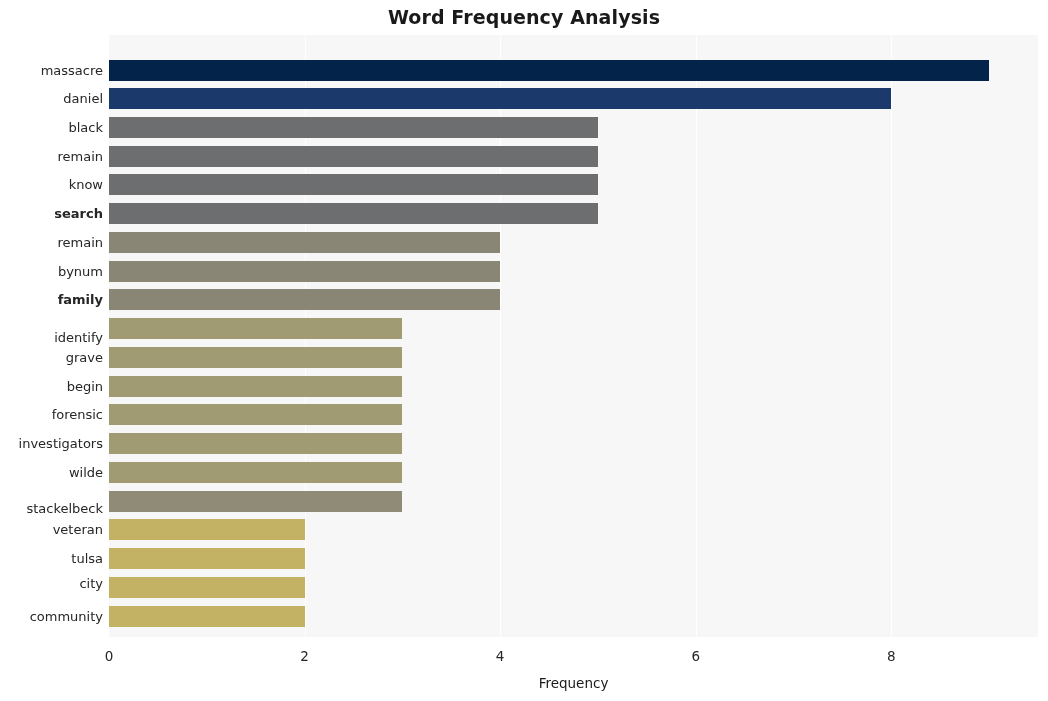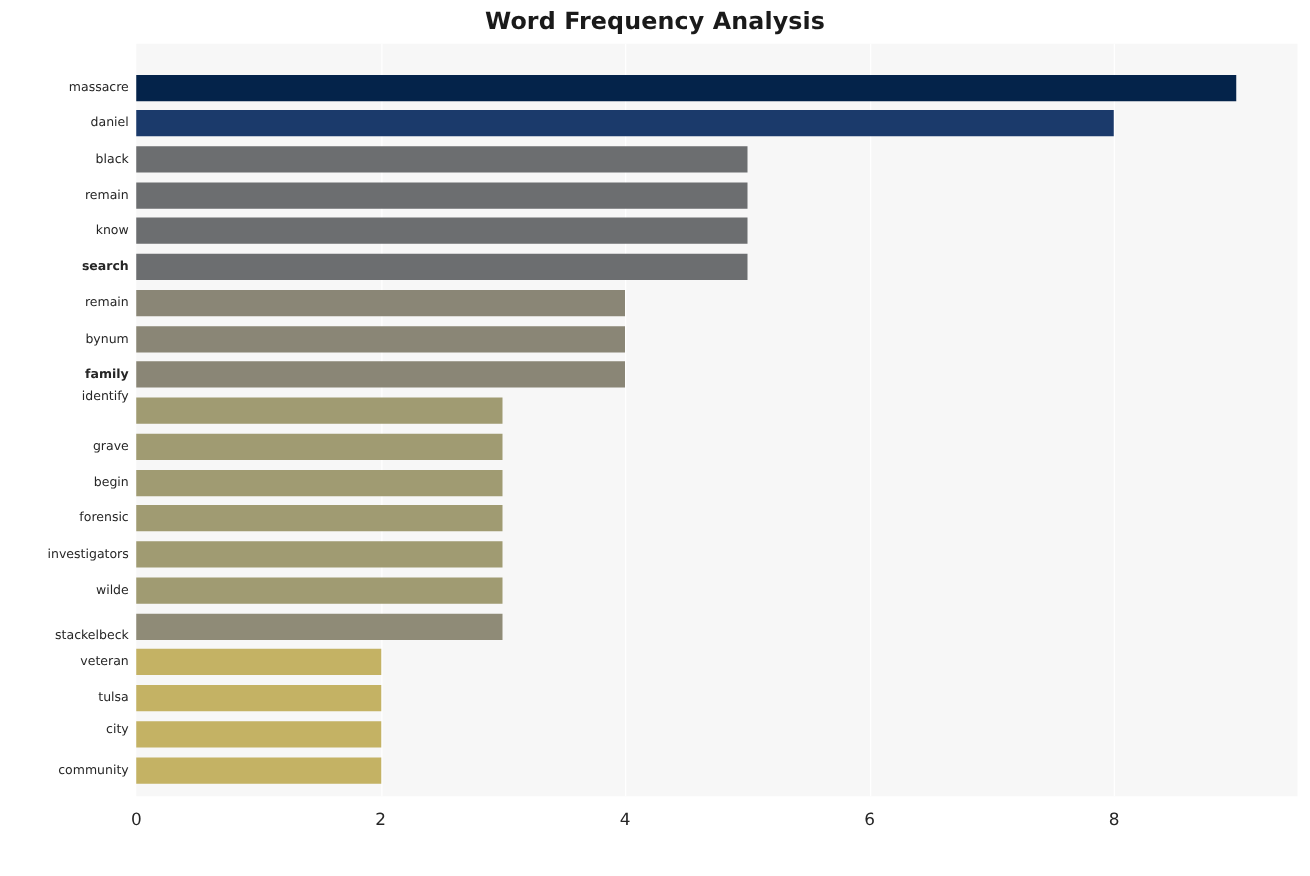--- a/index.html
+++ b/index.html
@@ -61,21 +61,21 @@
     left: 0;
     top: 35px;
     width: 103px;
     height: 602px;
   }
   .ytick {
     position: absolute;
     right: 0;
     width: 103px;
     text-align: right;
-    font-size: 10px;
+    font-size: 13px;
     color: #262626;
     line-height: 21px;
     height: 21px;
     white-space: nowrap;
   }
   
   #xlabels {
     position: absolute;
     left: 0;
     top: 648px;
@@ -141,34 +141,35 @@
   <div id="ylabels">
       <div class="ytick" style="top: 24.5568px;">massacre</div>
       <div class="ytick" style="top: 53.2919px; padding-left: 20px;">daniel</div>
       <div class="ytick" style="top: 82.027px;">black</div>
       <div class="ytick" style="top: 110.762px;">remain</div>
       <div class="ytick" style="top: 139.497px;">know</div>
       <div class="ytick" style="top: 168.232px; font-weight: bold;">search</div>
       <div class="ytick" style="top: 196.967px;">remain</div>
       <div class="ytick" style="top: 225.702px;">bynum</div>
       <div class="ytick" style="top: 254.437px; font-weight: bold;">family</div>
-      <div class="ytick" style="top: 272px;">identify</div>
+      <div class="ytick" style="top: 292px;">identify</div>
       <div class="ytick" style="top: 311.908px;">grave</div>
       <div class="ytick" style="top: 340.643px;">begin</div>
       <div class="ytick" style="top: 369.378px;">forensic</div>
       <div class="ytick" style="top: 398.113px;">investigators</div>
       <div class="ytick" style="top: 426.848px; text-align: right;">wilde</div>
       <div class="ytick" style="top: 446px; margin-top: 17px;">stackelbeck</div>
       <div class="ytick" style="top: 484.318px;">veteran</div>
       <div class="ytick" style="top: 513.053px;">tulsa</div>
       <div class="ytick" style="top: 538px;">city</div>
       <div class="ytick" style="top: 570.523px;">community</div>
     </div>
   <div id="xlabels">
       <div class="xtick" style="left: 109px;">0</div>
       <div class="xtick" style="left: 304.579px;">2</div>
       <div class="xtick" style="left: 500.158px;">4</div>
       <div class="xtick" style="left: 695.737px;">6</div>
       <div class="xtick" style="left: 891.316px;">8</div>
     </div>
 
+  <div id="xaxis-label">Frequency</div>
 
 </div>
 
 </body></html>

